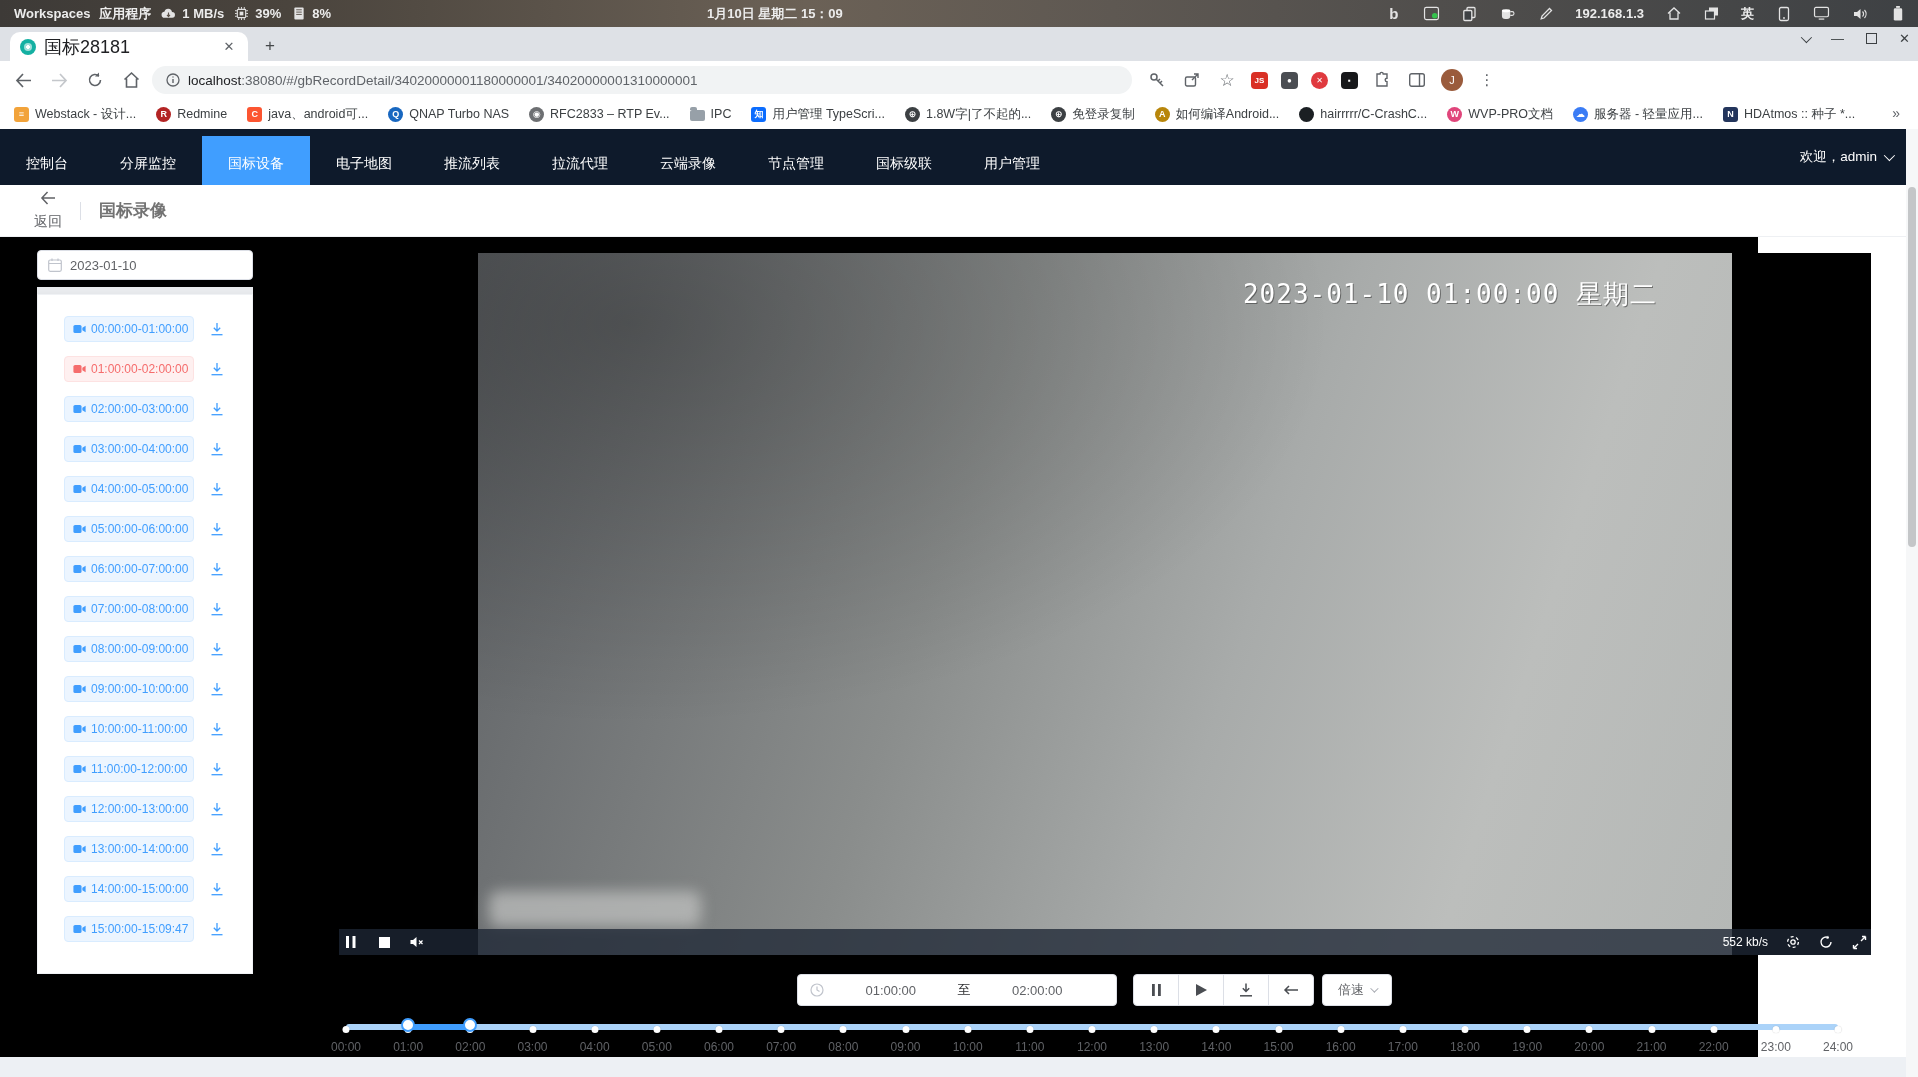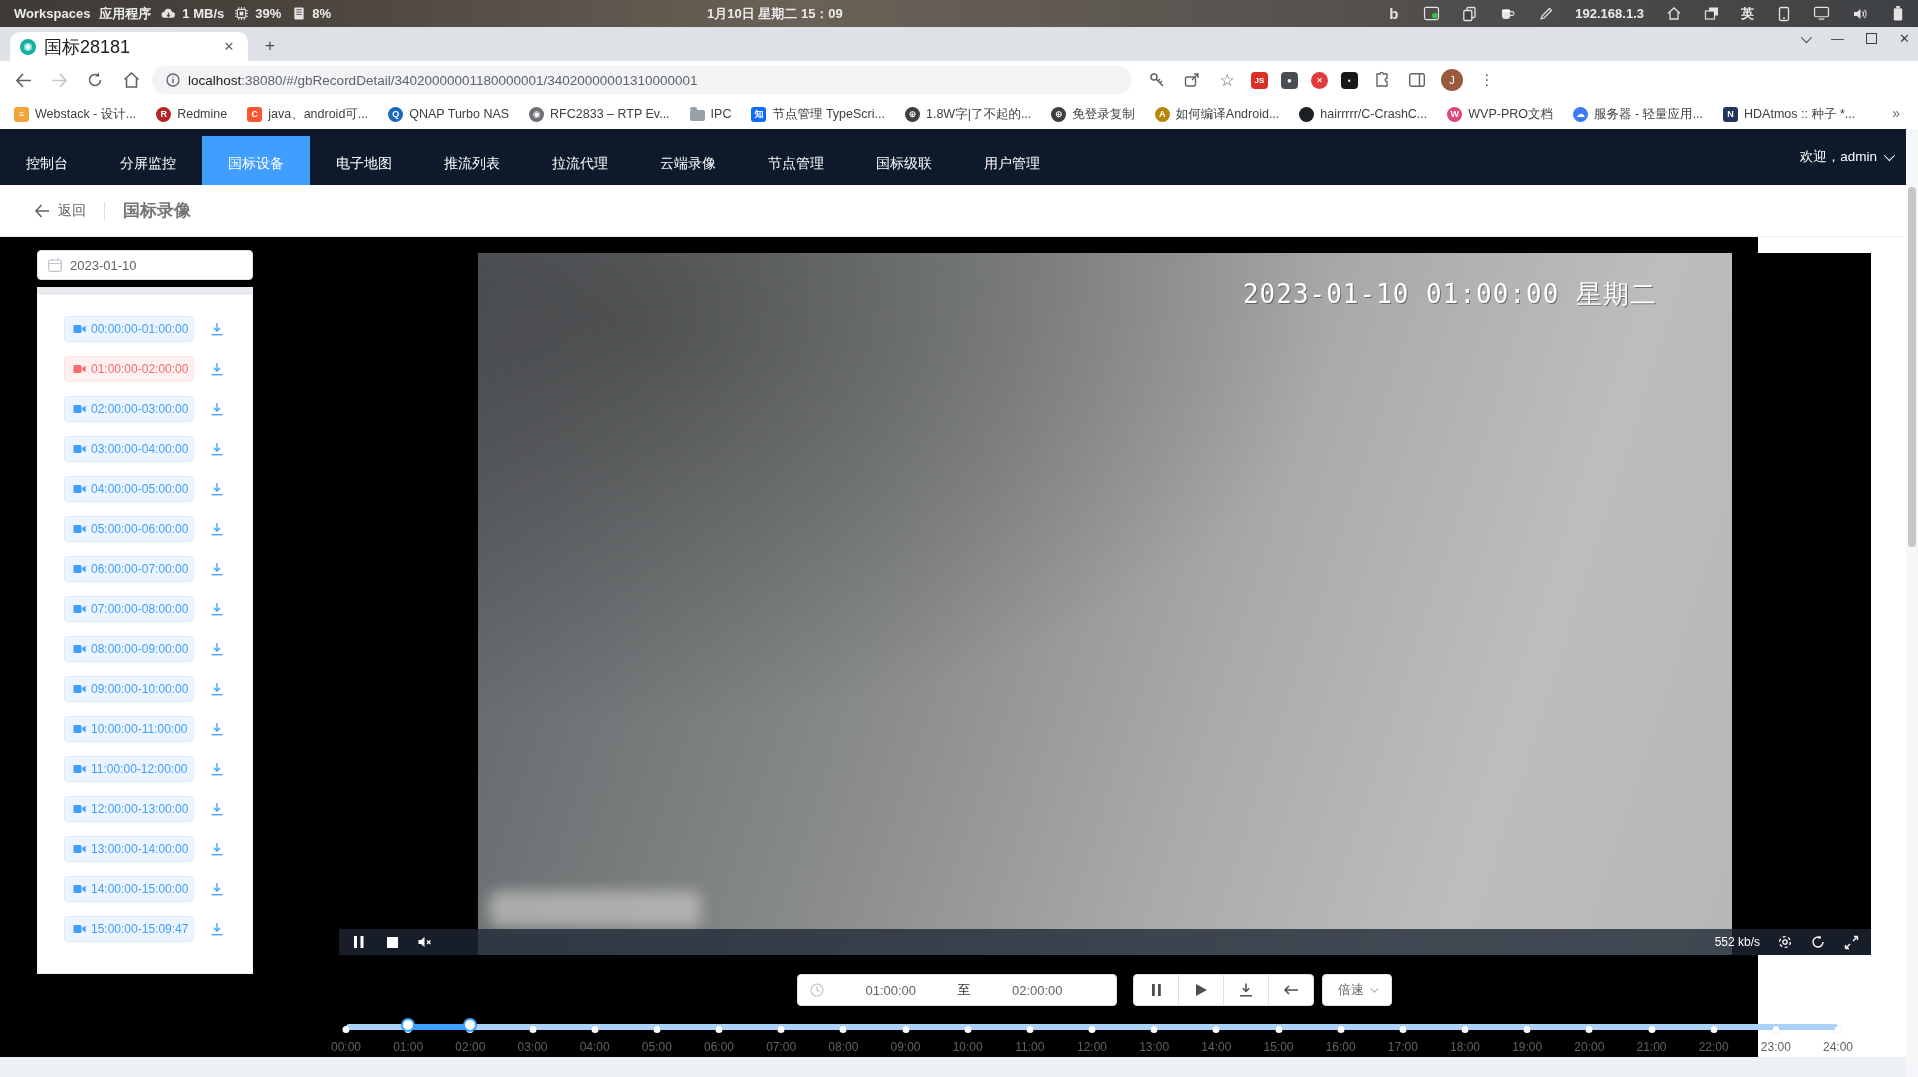--- a/index.html
+++ b/index.html
@@ -64,21 +64,21 @@
     display:flex; align-items:center; }
   .nav-item { height:56px; display:flex; align-items:center; padding:0 26px; color:#fff; font-size:14px; cursor:pointer; }
   .nav-item.active { background:#409EFF; }
   .nav-welcome { margin-left:auto; color:#fff; font-size:13.5px; padding-right:26px; display:flex; align-items:center; gap:7px; }
   .chev { width:8px; height:8px; border-right:1.5px solid currentColor; border-bottom:1.5px solid currentColor;
     transform:rotate(45deg) translateY(-2px); display:inline-block; }
 
   
   #crumb { position:absolute; left:0; top:185px; width:1918px; height:52px; background:#fff;
     border-bottom:1px solid #eef0f3; display:flex; align-items:center; padding-left:34px; }
-  #crumb .back { display:flex; align-items:center; gap:8px; color:#606266; font-size:14px; cursor:pointer; }
+  #crumb .back { display:flex; align-items:center; gap:8px; color:#606266; font-size:14px; cursor:pointer;flex-direction:column; }
   #crumb .divider { width:1px; height:18px; background:#dcdfe6; margin:0 18px; }
   #crumb .title { font-size:17px; font-weight:bold; color:#737373; }
 
   
   #content { position:absolute; left:0; top:237px; width:1758px; height:840px; background:#000000; }
 
   #datebox { position:absolute; left:37px; top:13px; width:216px; height:30px; border:1px solid #dcdfe6;
     border-radius:4px; display:flex; align-items:center; padding:0 10px; gap:8px; font-size:13px; color:#606266; background:#fff; }
   #sidegap { position:absolute; left:37px; top:50px; width:216px; height:7px; background:#e9ebee; }
   #recpanel { position:absolute; left:37px; top:57px; width:216px; height:680px; background:#fff;
@@ -96,21 +96,21 @@
   #player { position:absolute; left:339px; top:16px; width:1532px; height:702px; background:#000; overflow:hidden; }
   #vidcontent { position:absolute; left:139px; top:0; width:1254px; height:702px;
     background:linear-gradient(108deg,#5e6164 0%,#6e7173 14%,#8a8d8c 38%,#a8abaa 60%,#bcbebc 80%,#b5b8b6 100%); }
   #vidcontent::after { content:""; position:absolute; inset:0;
     background:radial-gradient(ellipse at 12% 10%, rgba(0,0,0,.28), transparent 45%); }
   #osd { position:absolute; right:214px; top:24px; color:#fff; font-size:26px;
     font-family:"DejaVu Sans Mono",monospace; letter-spacing:1px; text-shadow:1px 1px 0 rgba(60,60,60,.6); }
   #blurmark { position:absolute; left:150px; bottom:28px; width:212px; height:36px;
     background:rgba(195,197,195,.7); border-radius:9px; filter:blur(7px); }
   #vbar { position:absolute; left:0; bottom:0; width:100%; height:26px; background:rgba(30,38,52,.78);
-    display:flex; align-items:center; color:#fff; padding:0 12px; gap:17px; }
+    display:flex; align-items:center; color:#fff; padding:0 4px; gap:17px; }
   .vbar-right { margin-left:auto; display:flex; align-items:center; gap:17px; }
   .bitrate { font-size:12px; color:#fff; }
   .vicon { display:inline-flex; align-items:center; justify-content:center; width:16px; height:16px; color:#fff; cursor:pointer; }
 
   
   #timebox { position:absolute; left:797px; top:737px; width:320px; height:32px; border:1px solid #dcdfe6;
     border-radius:4px; display:flex; align-items:center; padding:0 12px; font-size:13px; color:#606266; background:#fff; }
   #timebox .tval { flex:1; text-align:center; }
   #timebox .tto { color:#303133; }
   #btngroup { position:absolute; left:1133px; top:737px; display:flex; }
@@ -361,21 +361,21 @@
       <span class="bicon folder" style="background: rgb(151, 160, 168);">
         <i style="font-style:normal"></i>
       </span>
       <span>IPC</span>
     </span>
 
     <span class="bm">
       <span class="bicon square" style="background: rgb(11, 108, 254);">
         <i style="font-style:normal">知</i>
       </span>
-      <span>节点管理 TypeScri...</span>
+      <span>用户管理 TypeScri...</span>
     </span>
 
     <span class="bm">
       <span class="bicon circle" style="background: rgb(60, 64, 67);">
         <i style="font-style:normal">⊕</i>
       </span>
       <span>1.8W字|了不起的...</span>
     </span>
 
     <span class="bm">

